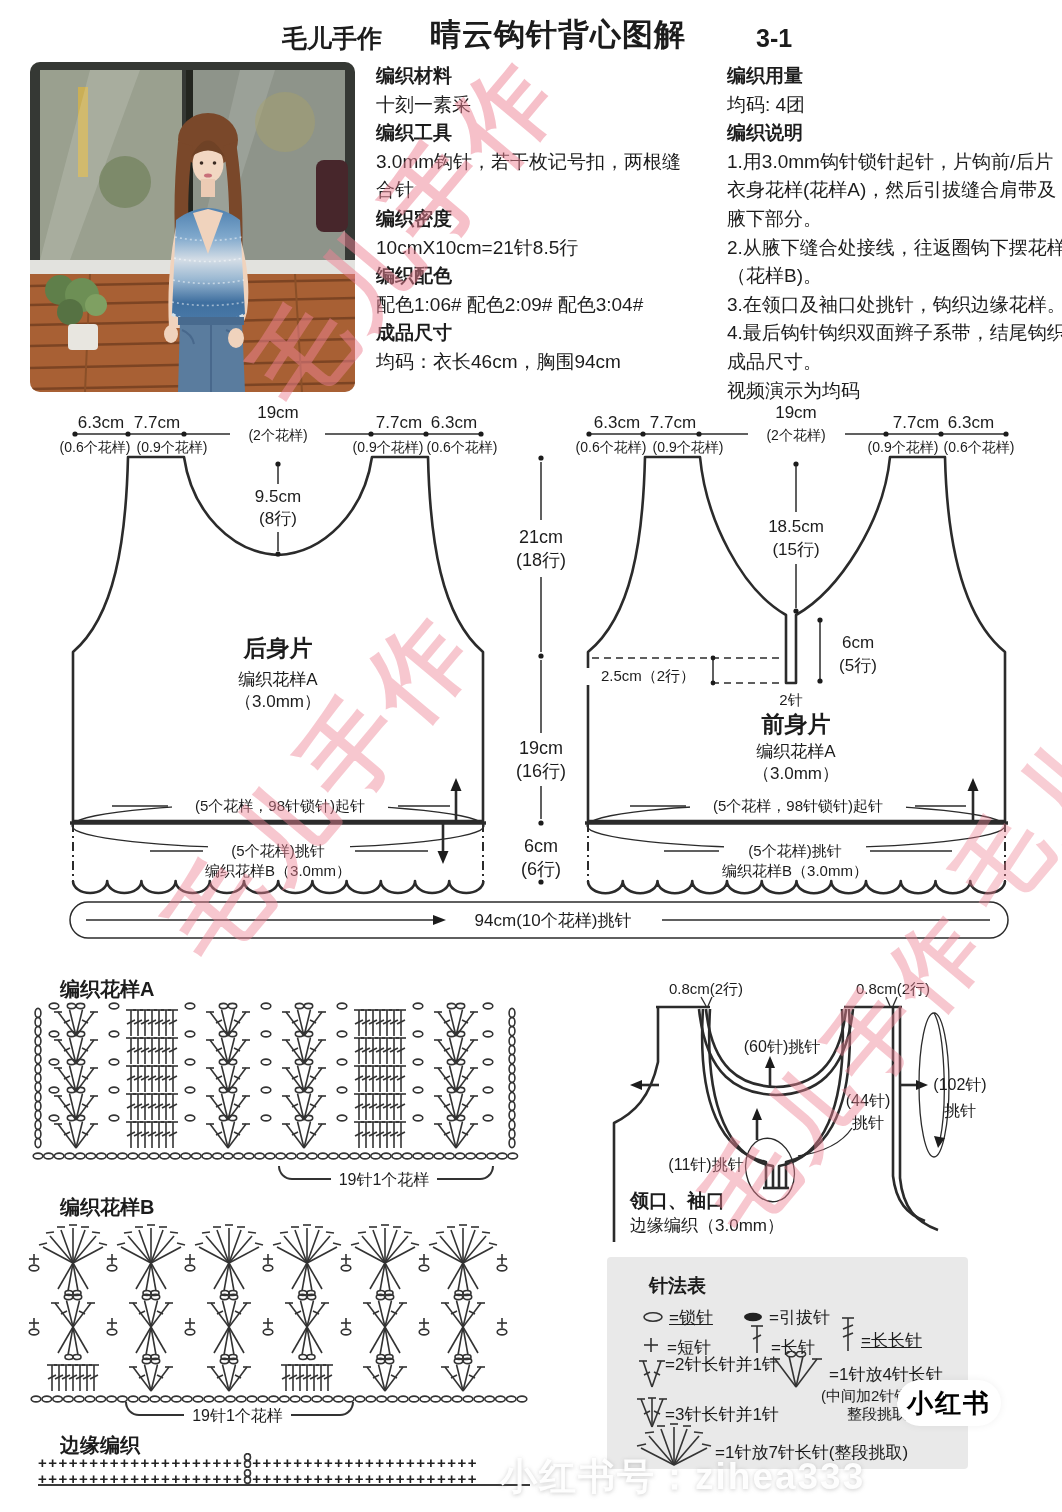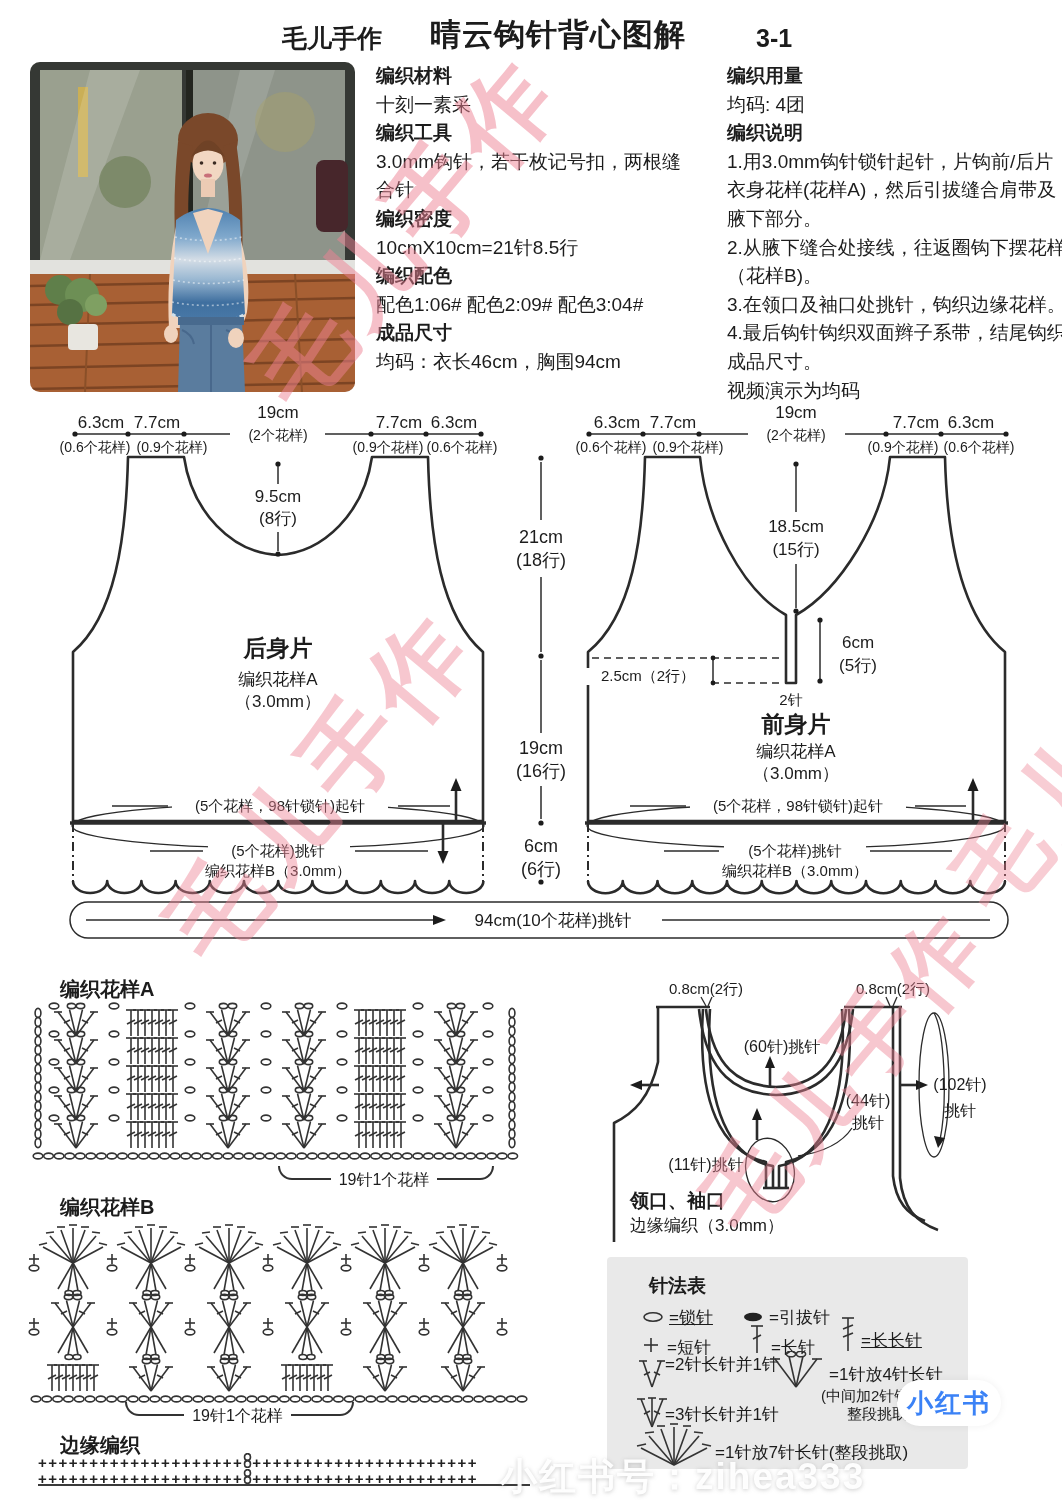--- a/index.html
+++ b/index.html
@@ -46,21 +46,21 @@
   #legend{left:607px;top:1257px;width:361px;height:212px;background:#e9e9e9;border-radius:4px;}
   #legend .it{position:absolute;font-size:17px;white-space:nowrap;}
   #legend .sm{font-size:15px;}
   #legend svg{position:absolute;}
   
   .wm{position:absolute;font-weight:bold;color:rgba(237,130,148,0.45);transform:rotate(-50deg);
       transform-origin:0 0;pointer-events:none;white-space:nowrap;z-index:6;letter-spacing:8px;line-height:1;}
   
   #xhs-pill{left:897px;top:1380px;width:104px;height:46px;background:#fff;border-radius:23px;z-index:20;
             display:flex;align-items:center;justify-content:center;box-shadow:0 0 8px rgba(0,0,0,0.06);}
-  #xhs-pill span{color:#3b82f6;font-size:26px;font-weight:bold;letter-spacing:2px;}
+  #xhs-pill span{color:#000000;font-size:26px;font-weight:bold;letter-spacing:2px;}
   #account{left:500px;top:1452px;font-size:37px;font-weight:bold;color:rgba(255,255,255,0.95);
            text-shadow:0 1px 4px rgba(110,110,110,0.35);z-index:19;letter-spacing:2px;}
 </style>
 </head>
 <body>
 
 <div class="page">
 
   <div class="abs brand">毛儿手作</div>
   <div class="abs title">晴云钩针背心图解</div>

